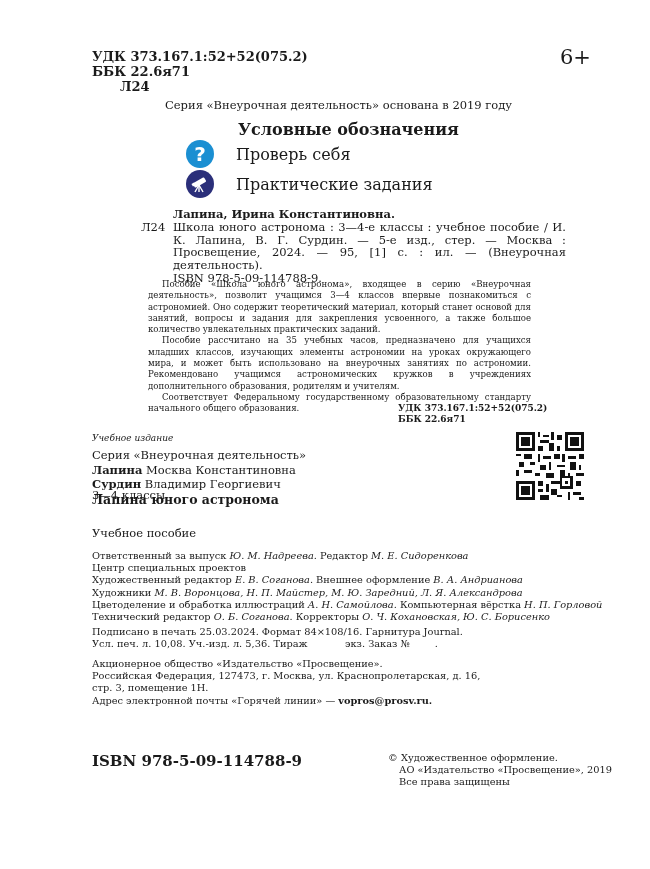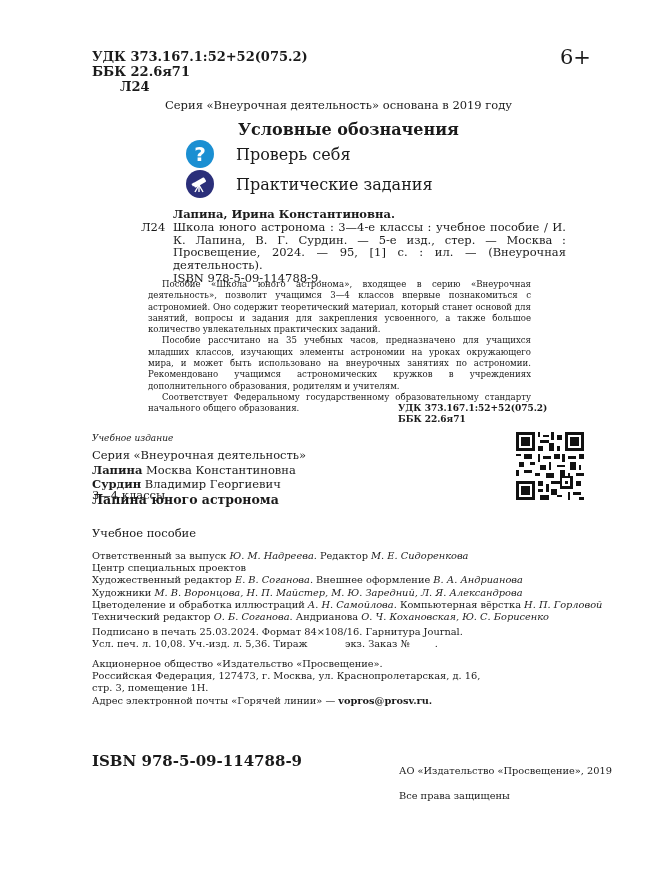--- a/index.html
+++ b/index.html
@@ -34,21 +34,21 @@
   .btype { left: 92px; top: 526px; font-size: 11.5px; }
   .qr { left: 515px; top: 432px; width: 70px; height: 68px; }
   .credits { left: 92px; top: 550px; font-size: 9.8px; line-height: 12.2px; white-space: nowrap; }
   .credits i { font-style: italic; }
   .print { left: 92px; top: 626px; font-size: 9.8px; line-height: 12.2px; white-space: nowrap; }
   .publisher { left: 92px; top: 658px; font-size: 9.8px; line-height: 12.2px; white-space: nowrap; }
   .hotline { left: 92px; top: 695px; font-size: 9.8px; white-space: nowrap; }
   .hotline b { font-weight: bold; }
   .isbn-bottom { left: 92px; top: 752px; font-size: 15px; font-weight: bold; }
   .copyright { left: 388px; top: 752px; font-size: 9.8px; line-height: 12.2px; white-space: nowrap; }
-  .copyright .ind { padding-left: 11px; margin-top: 13px; }
+  .copyright .ind { padding-left: 11px; }
 </style>
 </head>
 <body>
 
 <div class="abs hdr">
   <div>УДК 373.167.1:52+52(075.2)</div>
   <div>ББК 22.6я71</div>
   <div style="padding-left:28px">Л24</div>
 </div>
 <div class="abs age">6+</div>
@@ -161,35 +161,36 @@
     </g>
   </svg>
 </div>
 
 <div class="abs credits">
   <div><span>Ответственный за выпуск</span> <i>Ю. М. Надреева</i>. <span>Редактор</span> <i>М. Е. Сидоренкова</i></div>
   <div><span>Центр специальных проектов</span></div>
   <div><span>Художественный редактор</span> <i>Е. В. Соганова</i>. <span>Внешнее оформление</span> <i>В. А. Андрианова</i></div>
   <div><span>Художники</span> <i>М. В. Воронцова, Н. П. Майстер, М. Ю. Заредний, Л. Я. Александрова</i></div>
   <div><span>Цветоделение и обработка иллюстраций</span> <i>А. Н. Самойлова</i>. <span>Компьютерная вёрстка</span> <i>Н. П. Горловой</i></div>
-  <div><span>Технический редактор</span> <i>О. Б. Соганова</i>. <span>Андрианова</span> <i>О. Ч. Кохановская, Ю. С. Борисенко</i></div>
+  <div><span>Технический редактор</span> <i>О. Б. Соганова</i>. <span>Корректоры</span> <i>О. Ч. Кохановская, Ю. С. Борисенко</i></div>
 </div>
 
 <div class="abs print">
   <div>Подписано в печать 25.03.2024. Формат 84×108/16. Гарнитура Journal.</div>
   <div style="white-space:pre">Усл. печ. л. 10,08. Уч.-изд. л. 5,36. Тираж            экз. Заказ №        .</div>
 </div>
 
 <div class="abs publisher">
   <div>Акционерное общество «Издательство «Просвещение».</div>
   <div>Российская Федерация, 127473, г. Москва, ул. Краснопролетарская, д. 16,</div>
   <div>стр. 3, помещение 1Н.</div>
 </div>
 
 <div class="abs hotline">
   <span style="white-space:pre">Адрес электронной почты «Горячей линии» — </span><b>vopros@prosv.ru.</b>
 </div>
 
 <div class="abs isbn-bottom">ISBN 978-5-09-114788-9</div>
 <div class="abs copyright">
+  <div>© Художественное оформление.</div>
   <div class="ind">АО «Издательство «Просвещение», 2019</div>
   <div class="ind">Все права защищены</div>
 </div>
 
 </body></html>

